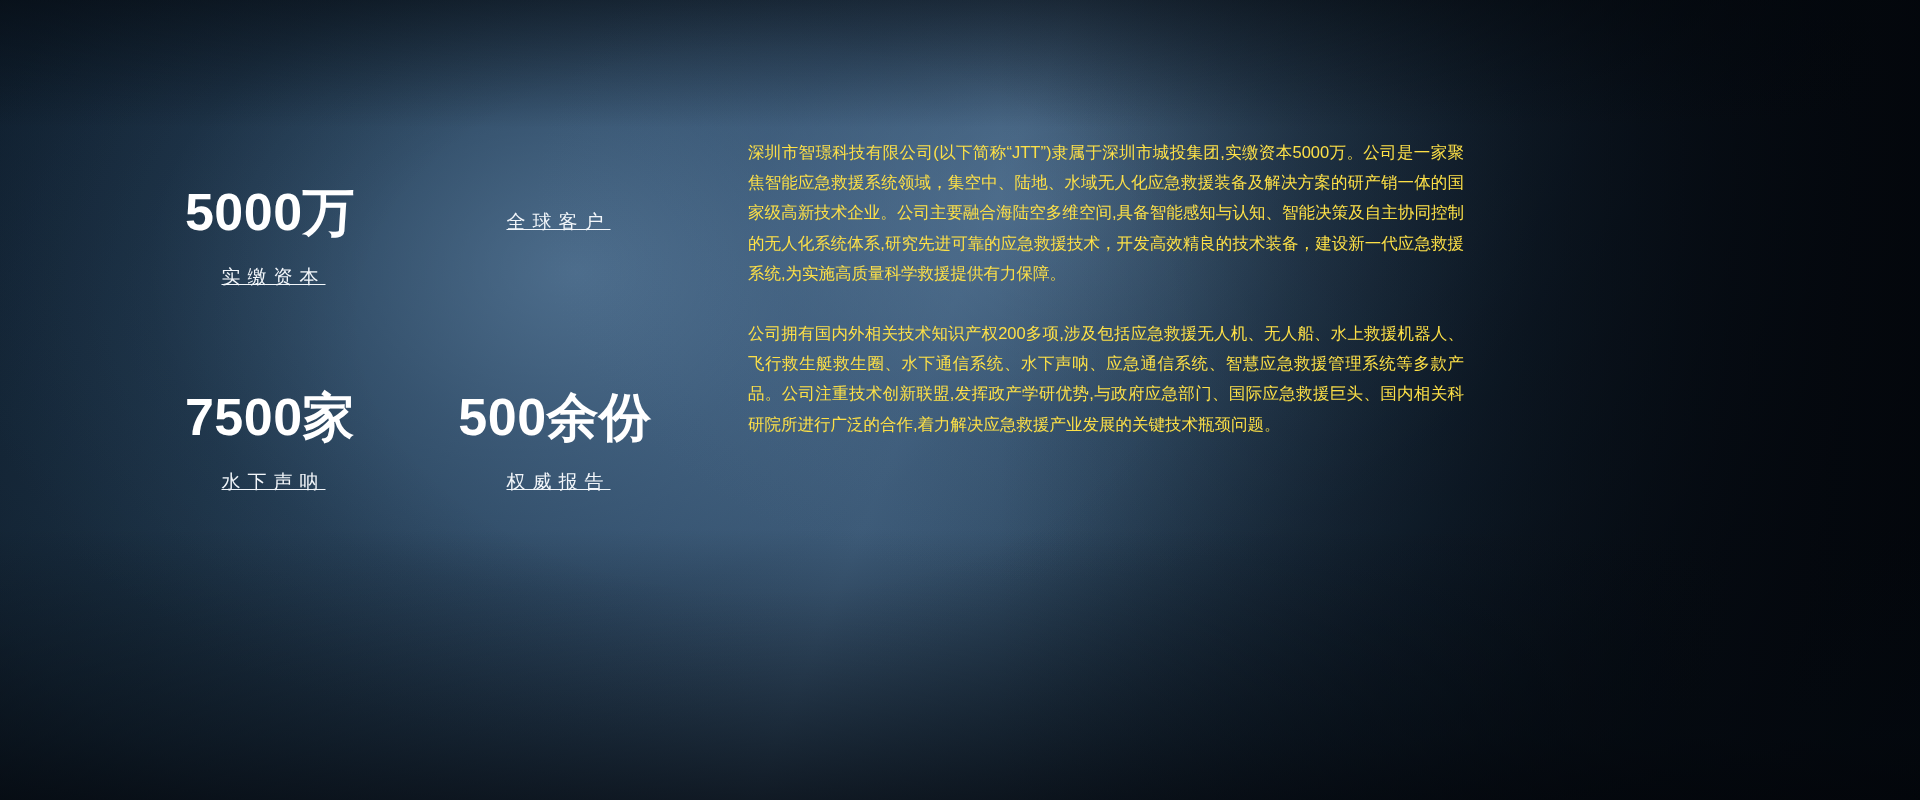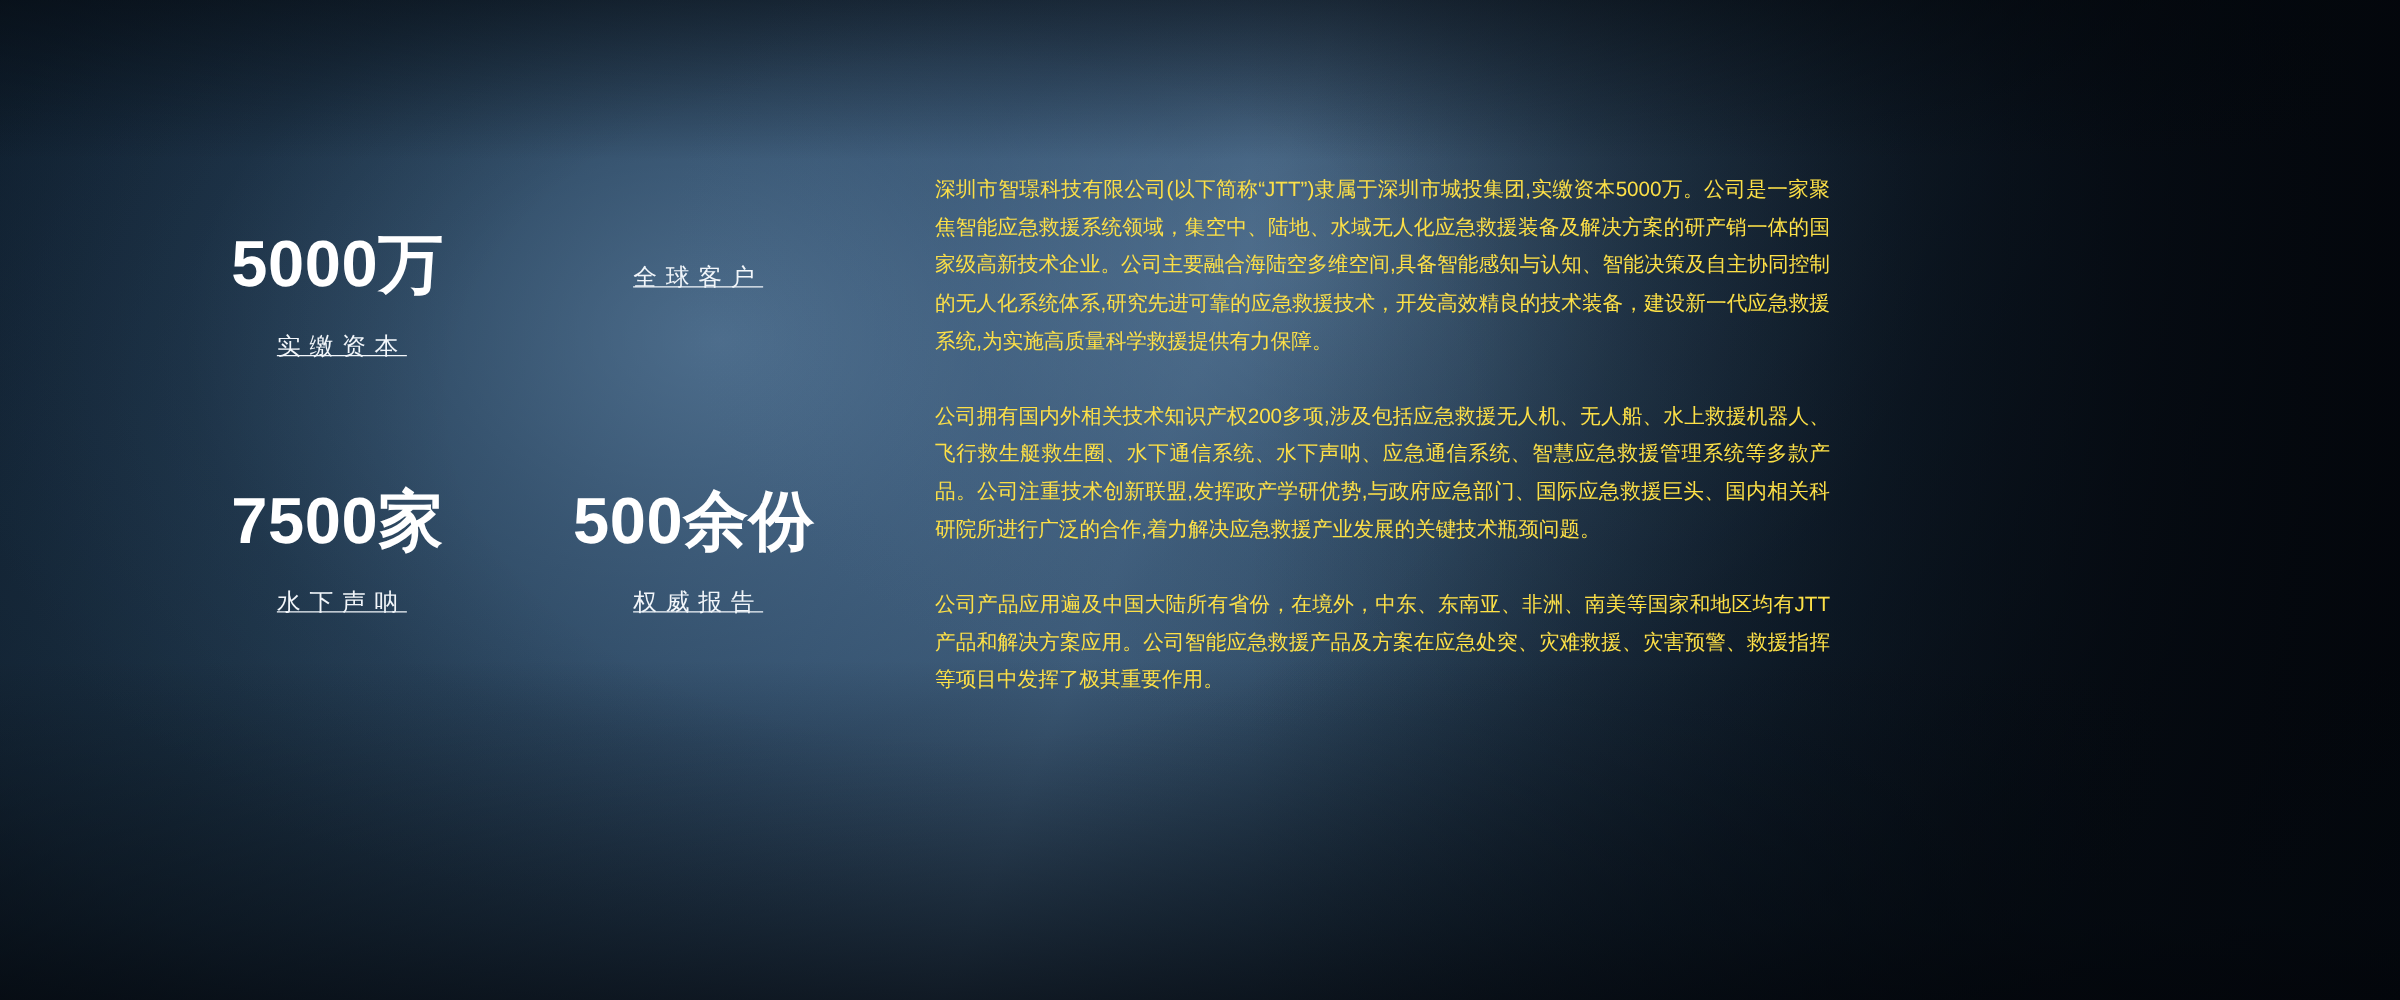--- a/index.html
+++ b/index.html
@@ -161,17 +161,16 @@
       </div>
       <div class="stat">
         <div class="stat-value">500余份</div>
         <div class="stat-label">权威报告</div>
       </div>
     </div>
 
     <div class="article">
       <p class="para">深圳市智璟科技有限公司(以下简称“JTT”)隶属于深圳市城投集团,实缴资本5000万。公司是一家聚焦智能应急救援系统领域，集空中、陆地、水域无人化应急救援装备及解决方案的研产销一体的国家级高新技术企业。公司主要融合海陆空多维空间,具备智能感知与认知、智能决策及自主协同控制的无人化系统体系,研究先进可靠的应急救援技术，开发高效精良的技术装备，建设新一代应急救援系统,为实施高质量科学救援提供有力保障。</p>
       <p class="para">公司拥有国内外相关技术知识产权200多项,涉及包括应急救援无人机、无人船、水上救援机器人、飞行救生艇救生圈、水下通信系统、水下声呐、应急通信系统、智慧应急救援管理系统等多款产品。公司注重技术创新联盟,发挥政产学研优势,与政府应急部门、国际应急救援巨头、国内相关科研院所进行广泛的合作,着力解决应急救援产业发展的关键技术瓶颈问题。</p>
-      <p class="para">公司产品应用遍及中国大陆所有省份，在境外，中东、东南亚、非洲、南美等国家和地区均有JTT产品和解决方案应用。公司智能应急救援产品及方案在应急处突、灾难救援、灾害预警、救援指挥等项目中发挥了极其重要作用。</p>
     </div>
 
   </div>
 </div>
 
 </body></html>

